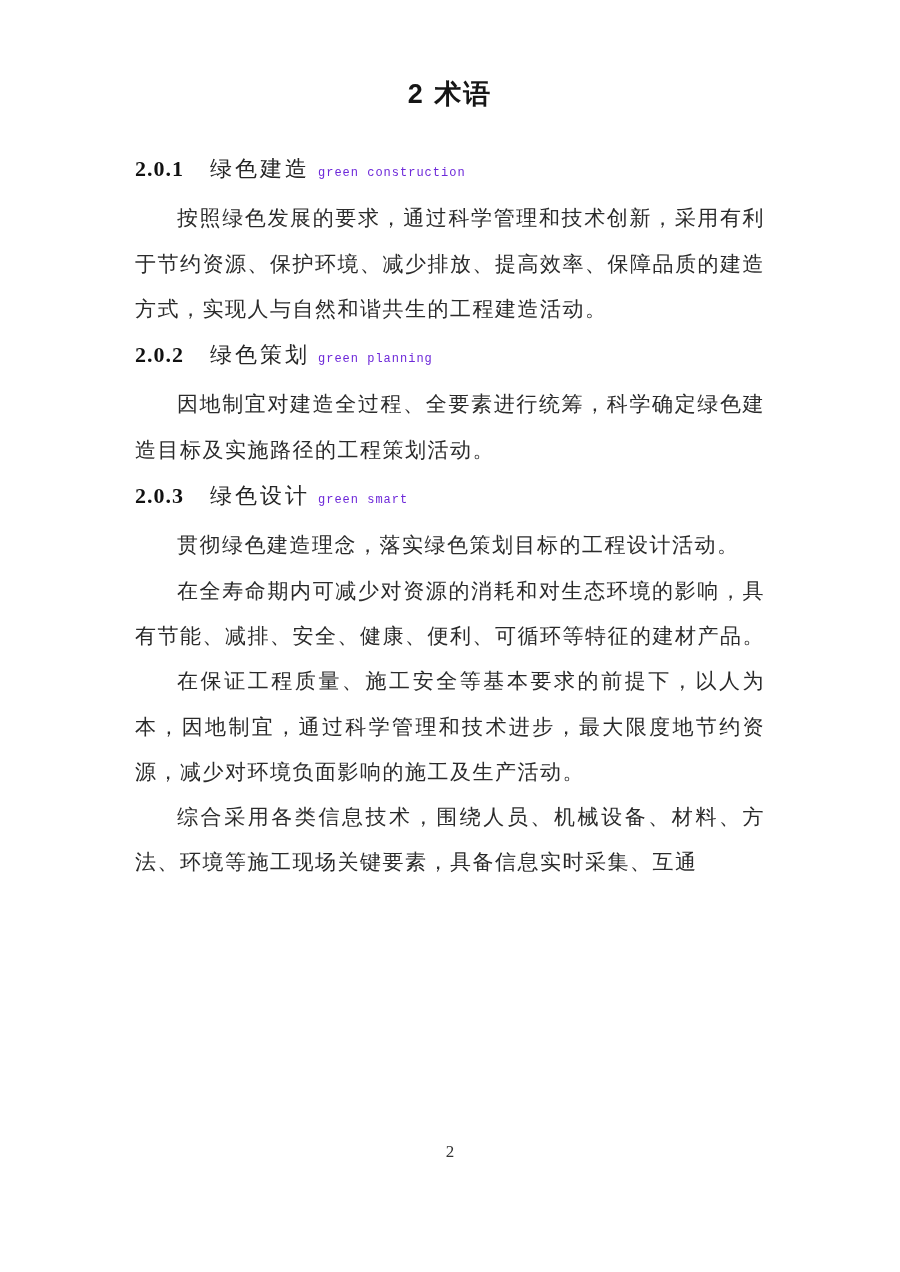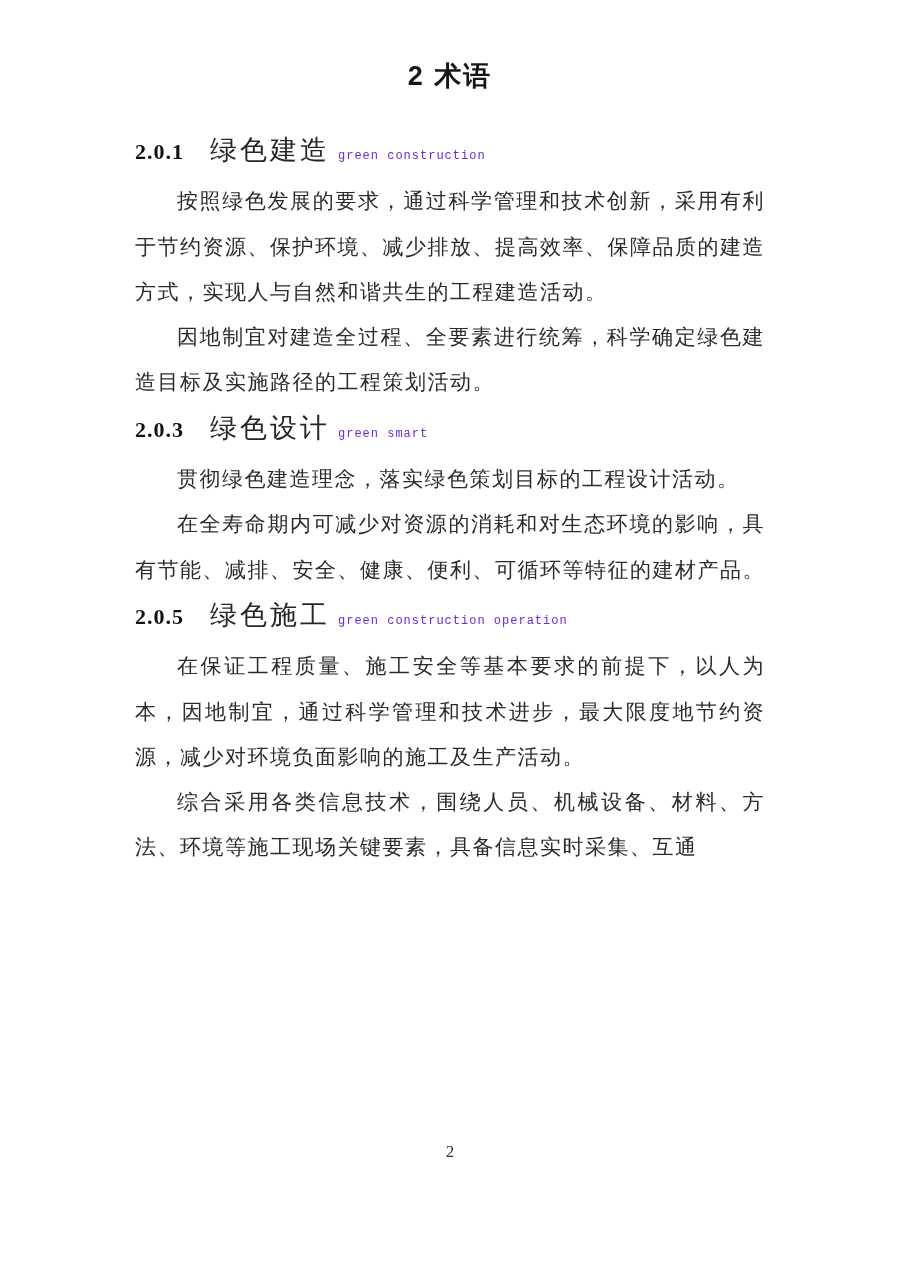--- a/index.html
+++ b/index.html
@@ -6,21 +6,21 @@
   html, body { background: #ffffff; }
   body {
     width: 900px;
     height: 1272px;
     overflow: hidden;
     font-family: "Liberation Serif", "DejaVu Serif", serif;
     color: #2b2b2b;
     position: relative;
   }
   .doc-title {
-    padding-top: 60px;
+    padding-top: 78px;
     text-align: center;
     font-size: 27px;
     font-weight: 700;
     letter-spacing: 2px;
     color: #161616;
     font-family: "Liberation Sans", "DejaVu Sans", sans-serif;
     line-height: 32px;
   }
   .content {
     margin-top: 36px;
@@ -32,21 +32,21 @@
     white-space: nowrap;
   }
   .term-number {
     font-weight: 700;
     font-size: 22px;
     color: #111111;
     margin-right: 26px;
     letter-spacing: 1px;
   }
   .term-zh {
-    font-size: 27px;
+    font-size: 22px;
     color: #262626;
     letter-spacing: 3px;
   }
   .term-en {
     font-family: "Liberation Mono", "DejaVu Sans Mono", monospace;
     font-size: 12px;
     color: #6d28d9;
     margin-left: 8px;
     letter-spacing: 1px;
   }
@@ -75,38 +75,38 @@
 <div class="content">
 
   <section class="term">
     <div class="term-heading">
       <span class="term-number">2.0.1</span><span class="term-zh">绿色建造</span><span class="term-en">green construction</span>
     </div>
     <p class="term-def">按照绿色发展的要求，通过科学管理和技术创新，采用有利于节约资源、保护环境、减少排放、提高效率、保障品质的建造方式，实现人与自然和谐共生的工程建造活动。</p>
   </section>
 
   <section class="term">
+    <div class="term-heading">
+      <span class="term-number">2.0.2</span><span class="term-zh">绿色策划</span><span class="term-en">green planning</span>
+    </div>
     <p class="term-def">因地制宜对建造全过程、全要素进行统筹，科学确定绿色建造目标及实施路径的工程策划活动。</p>
   </section>
 
   <section class="term">
     <div class="term-heading">
       <span class="term-number">2.0.3</span><span class="term-zh">绿色设计</span><span class="term-en">green smart</span>
     </div>
     <p class="term-def">贯彻绿色建造理念，落实绿色策划目标的工程设计活动。</p>
   </section>
 
   <section class="term">
     <p class="term-def">在全寿命期内可减少对资源的消耗和对生态环境的影响，具有节能、减排、安全、健康、便利、可循环等特征的建材产品。</p>
   </section>
 
   <section class="term">
-    <div class="term-heading">
-      <span class="term-number">2.0.5</span><span class="term-zh">绿色施工</span><span class="term-en">green construction operation</span>
-    </div>
     <p class="term-def">在保证工程质量、施工安全等基本要求的前提下，以人为本，因地制宜，通过科学管理和技术进步，最大限度地节约资源，减少对环境负面影响的施工及生产活动。</p>
   </section>
 
   <section class="term">
     <p class="term-def">综合采用各类信息技术，围绕人员、机械设备、材料、方法、环境等施工现场关键要素，具备信息实时采集、互通</p>
   </section>
 
 </div>
 
 <div class="page-number">2</div>

